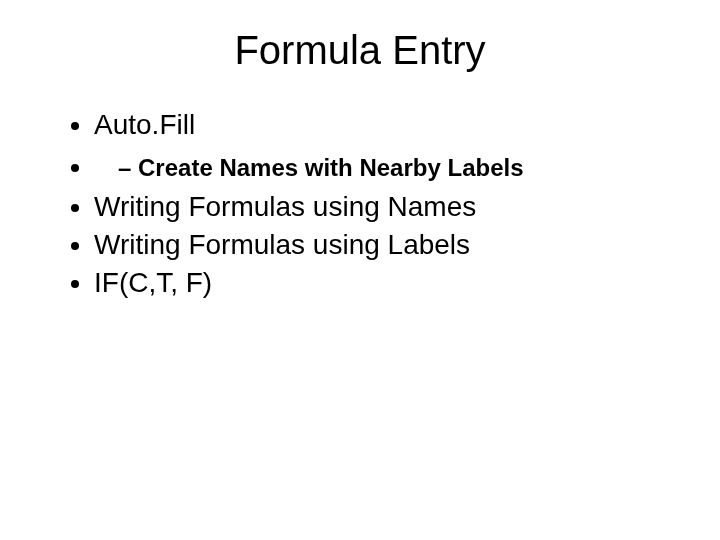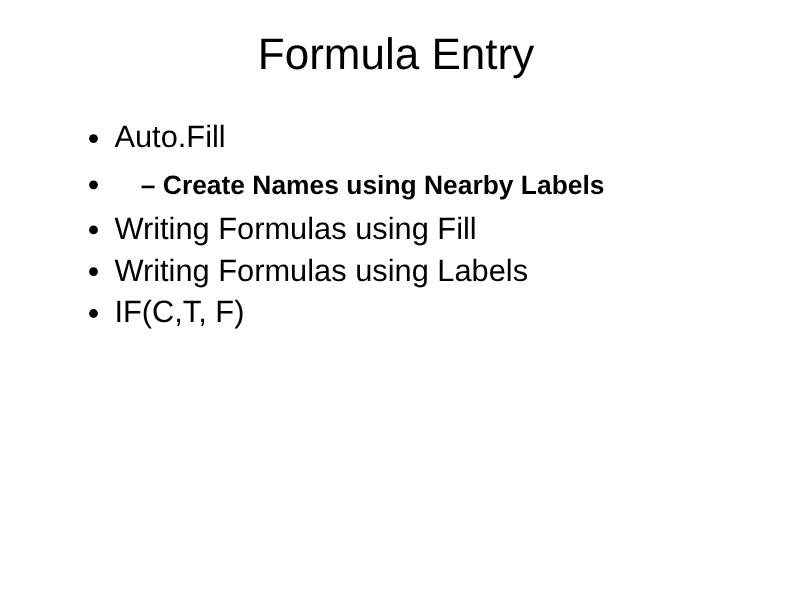--- a/index.html
+++ b/index.html
@@ -19,21 +19,21 @@
   }
   .title {
     font-size: 40px;
     text-align: center;
     margin-top: 8px;
     margin-bottom: 34px;
     font-weight: normal;
   }
   ul.level1 {
     list-style: disc;
-    margin: 16px;
+    margin: 6px;
     padding-left: 58px;
     font-size: 28px;
     line-height: 1.28;
   }
   ul.level1 > li {
     margin-bottom: 2px;
   }
   ul.level2 {
     list-style: none;
     margin: 6px 0 6px 0;
@@ -48,20 +48,20 @@
 </style>
 </head>
 <body>
 
 <div class="slide">
   <div class="title">Formula Entry</div>
   <ul class="level1">
     <li>Auto.Fill</li>
     <li>
       <ul class="level2">
-        <li>Create Names using Nearby Labels</li>
+        <li>Create Names with Nearby Labels</li>
       </ul>
     </li>
-    <li>Writing Formulas using Fill</li>
+    <li>Writing Formulas using Names</li>
     <li>Writing Formulas using Labels</li>
     <li>IF(C,T, F)</li>
   </ul>
 </div>
 
 </body></html>

